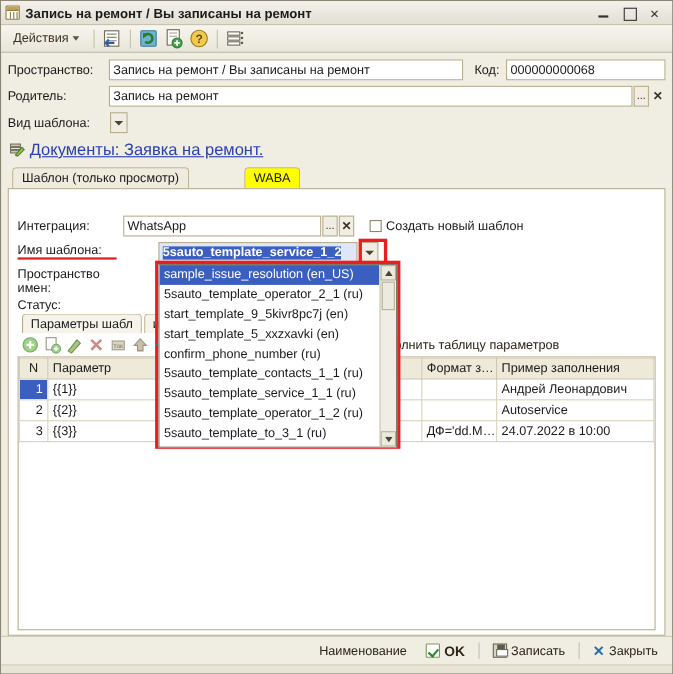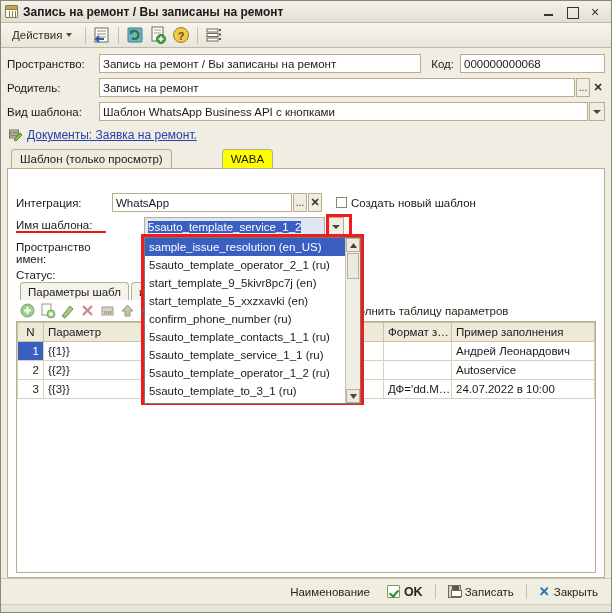--- a/index.html
+++ b/index.html
@@ -75,21 +75,21 @@
   }
   .btn-x { font-weight:bold; font-size:11px; }
   .btn-dd {
     width:16px; height:19px; margin-left:1px; flex:0 0 16px;
     display:flex; align-items:center; justify-content:center;
     background:#f0ede2; border:1px solid #b8ae8e;
   }
   .dd-tri { width:0;height:0;border-left:4px solid transparent;border-right:4px solid transparent;border-top:4px solid #4a4436; }
 
   .doclink { display:flex; align-items:center; gap:4px; margin:2px 0 6px 2px; }
-  .doclink a { color:#2a40b0; font-size:12px; }
+  .doclink a { color:#2a40b0; font-size:15px; }
   .doc-ico { width:14px; height:13px; position:relative; }
 
   
   .tabstrip { display:flex; align-items:flex-end; height:20px; padding-left:4px; position:relative; z-index:2;gap:48px;}
   .tab {
     height:19px; padding:0 8px; display:flex; align-items:center;
     font-size:11.5px; color:#1a1a1a;
     background:#efecdf; border:1px solid #b8ae8e; border-bottom:none;
     border-radius:4px 4px 0 0; margin-right:2px;
   }
@@ -244,21 +244,20 @@
 
     <div class="fieldrow">
       <div class="lbl w-lbl">Родитель:</div>
       <div class="inp" style="flex:1;">Запись на ремонт</div>
       <div class="btn-sm">...</div>
       <div class="btn-sm btn-x" style="border:none;background:transparent;">✕</div>
     </div>
 
     <div class="fieldrow">
       <div class="lbl w-lbl">Вид шаблона:</div>
-      <div class="inp" style="flex:1;">Шаблон WhatsApp Business API с кнопками</div>
       <div class="btn-dd">
         <span class="dd-tri"></span>
       </div>
     </div>
 
     <div class="doclink">
       <span class="doc-ico">
         <svg width="14" height="13" viewBox="0 0 14 13">
           <rect x="0.5" y="1" width="9" height="2" fill="#e8e4d2" stroke="#6f6a58"></rect>
           <rect x="0.5" y="4" width="9" height="2" fill="#e8e4d2" stroke="#6f6a58"></rect>
@@ -284,21 +283,21 @@
         <label style="margin-left:14px;display:flex;align-items:center;">
           <span class="chk"></span>
           <span class="lbl">Создать новый шаблон</span>
         </label>
       </div>
 
       <div class="fieldrow combo-wrap" style="align-items:flex-start;gap:32px;">
         <div class="lbl redunder" style="width:96px;flex:0 0 96px;margin-top:2px;">Имя шаблона:</div>
 
         <div style="position:relative;">
-          <div style="display:flex;align-items:center;">
+          <div style="display:flex;align-items:center;font-weight:bold;">
             <div class="inp" style="width:181px;flex:0 0 181px;background:#dfe6f6;">
               <span style="background:#3b5fc0;color:#fff;">5sauto_template_service_1_2</span>
             </div>
             <div class="btn-dd" style="margin-left:3px;">
               <span class="dd-tri"></span>
             </div>
           </div>
 
           <div class="red-box" style="left:182px;top:-3px;width:26px;height:26px;"></div>
 

